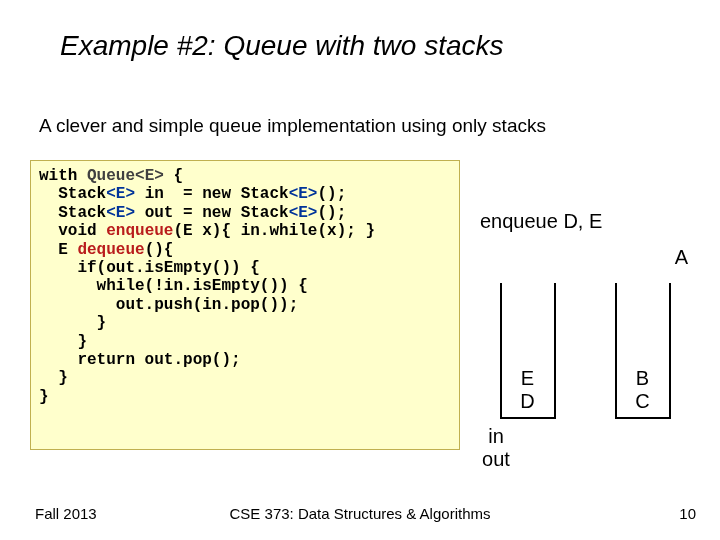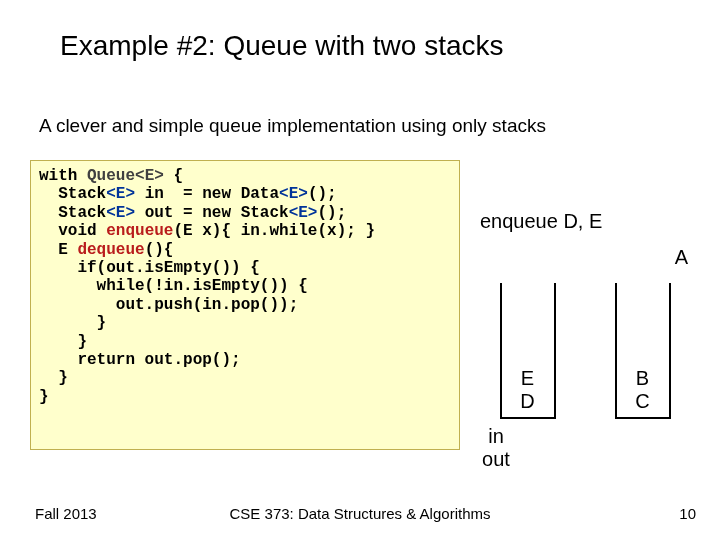--- a/index.html
+++ b/index.html
@@ -11,20 +11,21 @@
     font-family: Arial, Helvetica, sans-serif;
     position: relative;
     overflow: hidden;
   }
   .slide {
     position: relative;
     width: 720px;
     height: 540px;
   }
   .title {
+    font-style: italic;
     font-size: 28px;
     position: absolute;
     top: 30px;
     left: 60px;
   }
   .subtitle {
     font-size: 19px;
     position: absolute;
     top: 115px;
     left: 39px;
@@ -122,21 +123,21 @@
 </head>
 <body>
 
 <div class="slide">
 
   <div class="title">Example #2: Queue with two stacks</div>
 
   <div class="subtitle">A clever and simple queue implementation using only stacks</div>
 
   <div class="codeblock"><span><span>with </span><span class="cls-name">Queue&lt;E&gt;</span><span> {</span></span>
-<span><span>  Stack</span><span class="type">&lt;E&gt;</span><span> in  = new Data</span><span class="type">&lt;E&gt;</span><span>();</span></span>
+<span><span>  Stack</span><span class="type">&lt;E&gt;</span><span> in  = new Stack</span><span class="type">&lt;E&gt;</span><span>();</span></span>
 <span><span>  Stack</span><span class="type">&lt;E&gt;</span><span> out = new Stack</span><span class="type">&lt;E&gt;</span><span>();</span></span>
 <span><span>  void </span><span class="method">enqueue</span><span>(E x){ in.while(x); }</span></span>
 <span><span>  E </span><span class="method">dequeue</span><span>(){</span></span>
 <span>    if(out.isEmpty()) {</span>
 <span>      while(!in.isEmpty()) {</span>
 <span>        out.push(in.pop());</span>
 <span>      }</span>
 <span>    }</span>
 <span>    return out.pop();</span>
 <span>  }</span>

